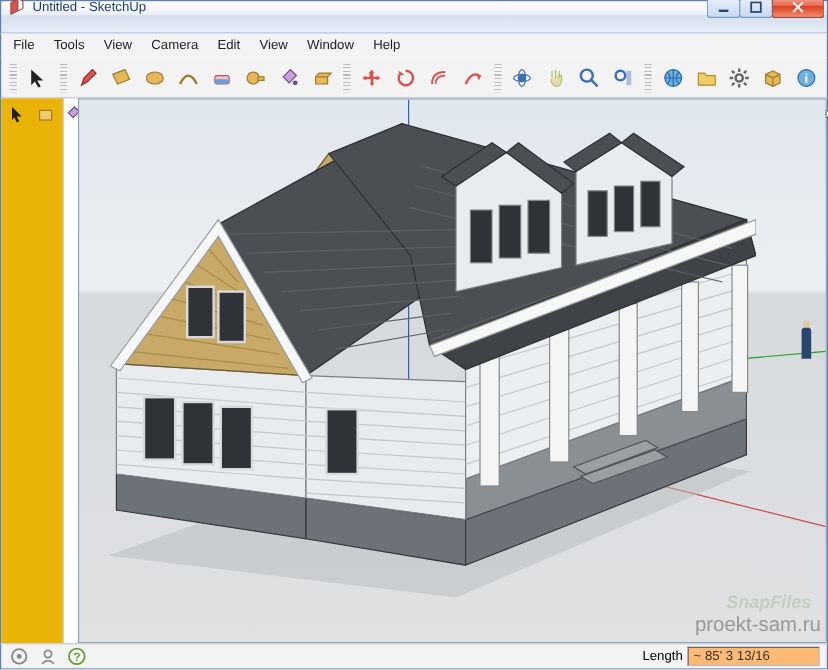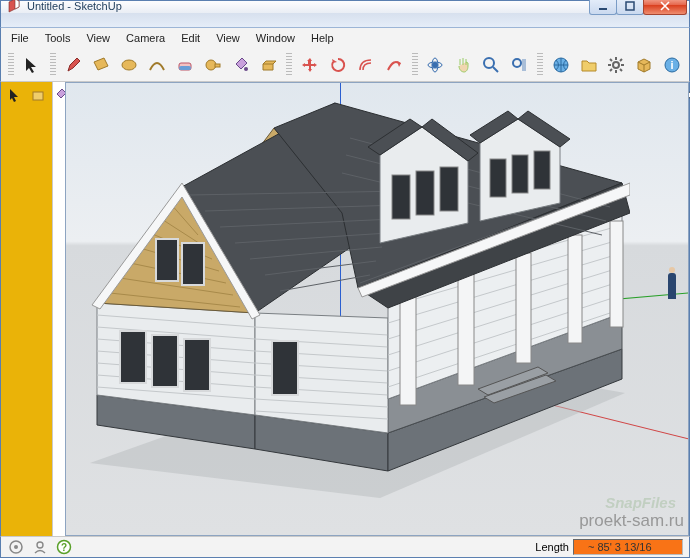--- a/index.html
+++ b/index.html
@@ -127,22 +127,22 @@
   .statusbar{
     position:absolute; left:0; right:0; bottom:0; height:22px;
     background:#f3f3f3;
     border:1px solid #5a7fb0; border-top:1px solid #c9c9c9;
     display:flex; align-items:center; padding:0 6px; gap:6px;
   }
   .status-icon{ width:18px; height:18px; display:flex; align-items:center; justify-content:center;}
   .status-hint{ color:#333; }
   .status-right{ margin-left:auto; display:flex; align-items:center; gap:4px;}
   .length-field{
-    height:16px; width:110px; border:1px inset #bbb; background:#f97316;
-    padding:0 14px; font-size:11px; color:#333; display:flex; align-items:center;
+    height:16px; width:110px; border:1px inset #bbb; background:#fdba74;
+    padding:0 4px; font-size:11px; color:#333; display:flex; align-items:center;
   }
   svg{ display:block;}
 </style>
 </head>
 <body>
 
 <div class="titlebar">
   <span class="app-icon">
     <svg width="16" height="16" viewBox="0 0 16 16">
         <path d="M2 14 L2 4 L8 1 L12 3 L12 9 L6 12 Z" fill="#d9534f" stroke="#7a2c28" stroke-width=".6"></path>

